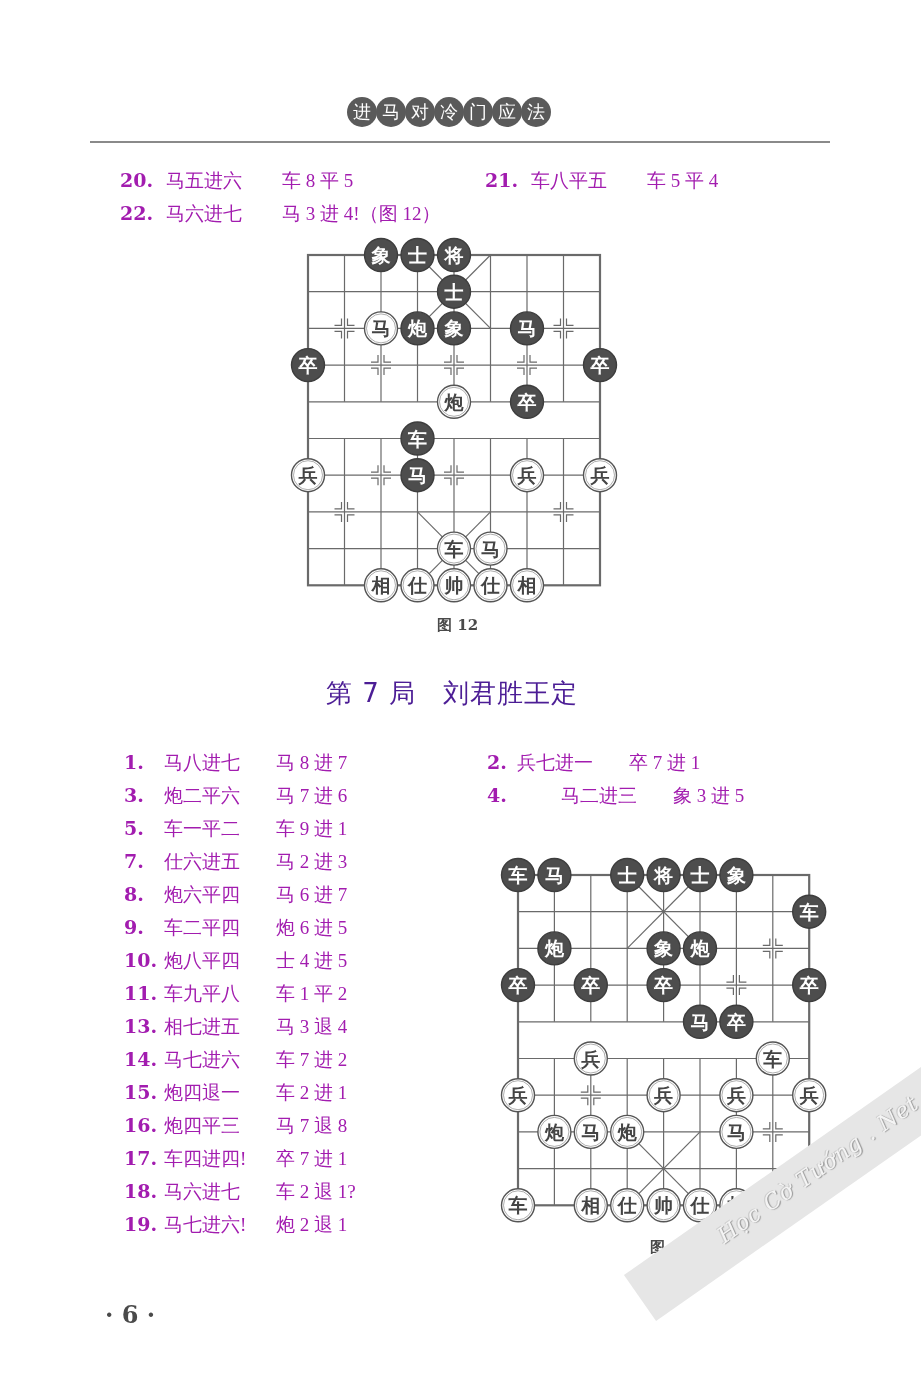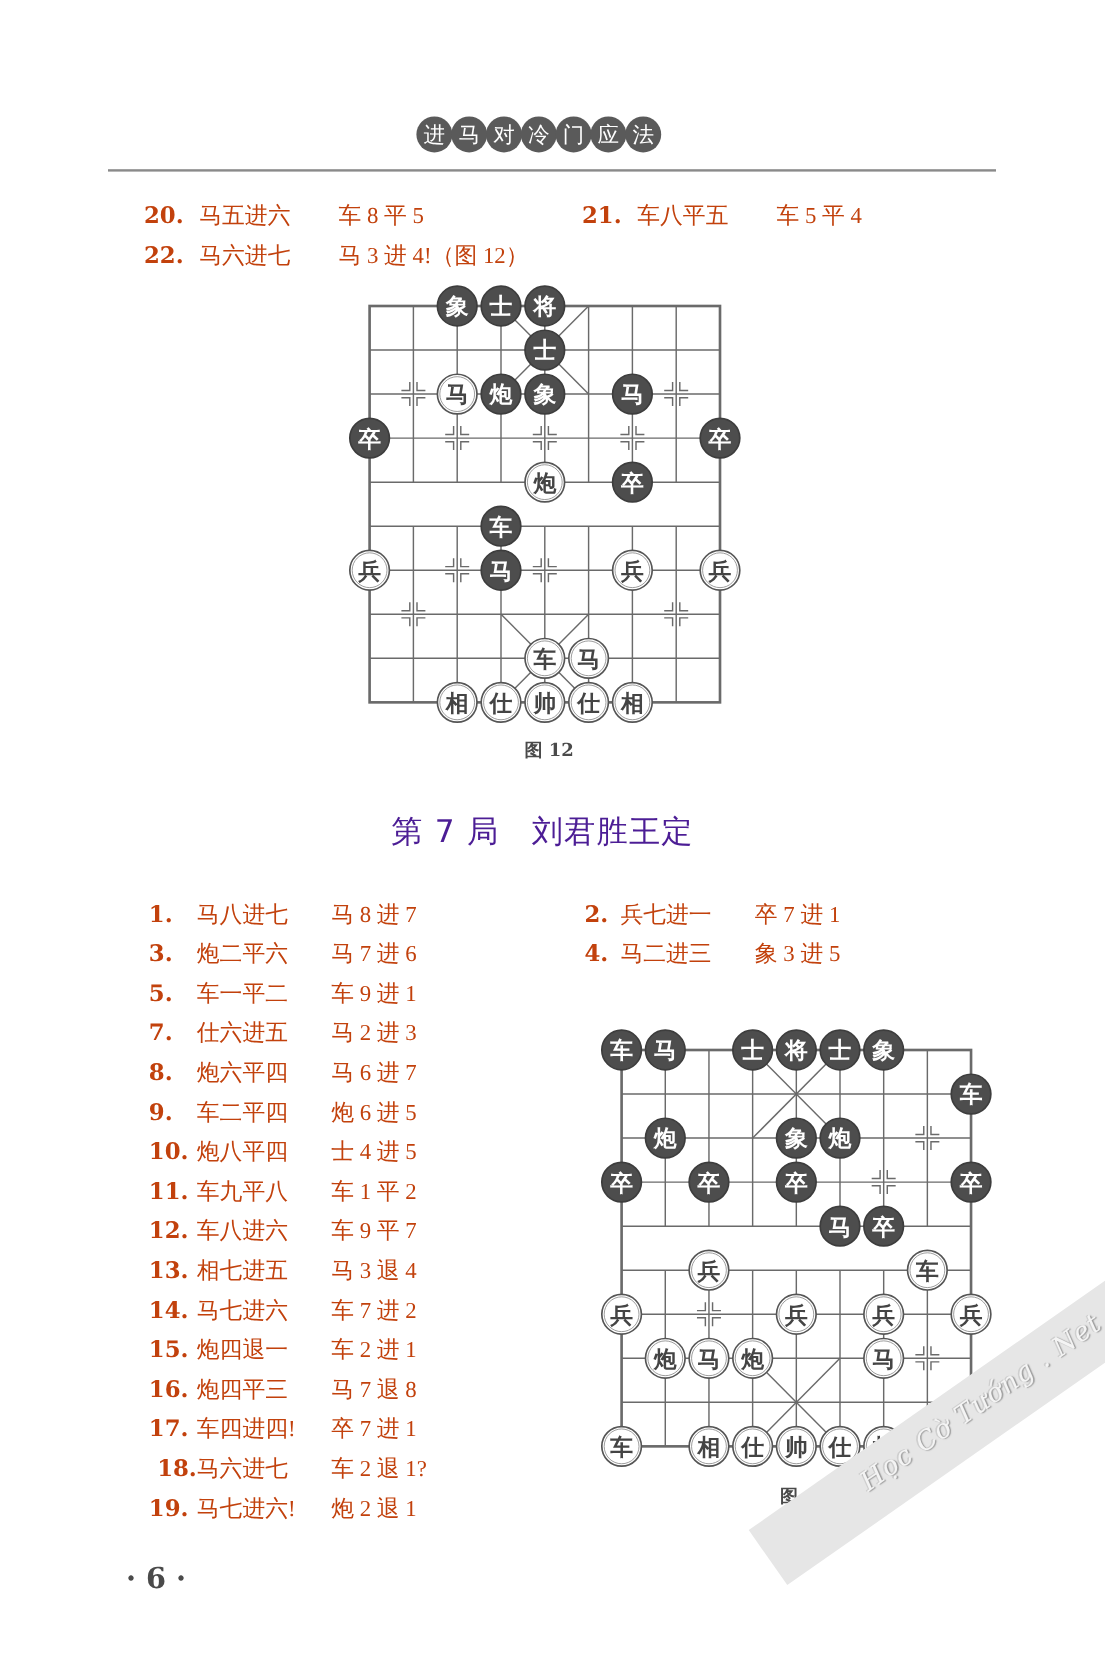--- a/index.html
+++ b/index.html
@@ -3,21 +3,21 @@
 <meta charset="utf-8">
 <style>
   html, body { margin:0; padding:0; }
   body { width:921px; height:1388px; background:#ffffff; position:relative; overflow:hidden;
          font-family:"DejaVu Serif", "Liberation Serif", serif; color:#4a4a4a; }
   .header-title { position:absolute; left:347px; top:93px; height:38px; display:flex; gap:0; }
   .header-char { width:30px; height:30px; border-radius:50%; background:#5a5a5a; color:#fff;
                  font-family:"DejaVu Sans", sans-serif; font-size:18px; display:flex;
                  align-items:center; justify-content:center; margin-right:-1px; margin-top:4px; }
   .rule { position:absolute; left:90px; top:141px; width:740px; height:2px; background:#8a8a8a; }
-  .moves { position:absolute; font-size:19px; line-height:33px; color:#c2410c; }
+  .moves { position:absolute; font-size:19px; line-height:33px; color:#a21caf; }
   .move { white-space:nowrap; height:33px; }
   .num { font-weight:bold; display:inline-block; }
   .red-move, .black-move { display:inline-block;font-family:Liberation Serif, serif; }
   .board-wrap { position:absolute; }
   .fig-caption { position:absolute; font-size:15px; font-weight:bold; color:#4a4a4a;
                  font-family:"DejaVu Serif", serif; }
   .section-title { position:absolute; left:326px; top:676px; font-size:26px;
                    font-family:"DejaVu Sans", sans-serif; color:#4c1d95; letter-spacing:1px; }
   .page-num { position:absolute; left:105px; top:1300px; font-size:24px; font-weight:bold; color:#4a4a4a; }
   .watermark { position:absolute; left:640px; top:1270px; width:420px; height:56px;
@@ -238,33 +238,32 @@
 
 <div class="moves" id="moves-left" style="left:124px; top:746px; width:340px;">
     <div class="move"><span class="num" style="width: 40px;">1.</span><span class="red-move" style="width: 112px;">马八进七</span><span class="black-move">马 8 进 7</span></div>
     <div class="move"><span class="num" style="width: 40px;">3.</span><span class="red-move" style="width: 112px;">炮二平六</span><span class="black-move">马 7 进 6</span></div>
     <div class="move"><span class="num" style="width: 40px;">5.</span><span class="red-move" style="width: 112px;">车一平二</span><span class="black-move">车 9 进 1</span></div>
     <div class="move"><span class="num" style="width: 40px;">7.</span><span class="red-move" style="width: 112px;">仕六进五</span><span class="black-move">马 2 进 3</span></div>
     <div class="move"><span class="num" style="width: 40px;">8.</span><span class="red-move" style="width: 112px;">炮六平四</span><span class="black-move">马 6 进 7</span></div>
     <div class="move"><span class="num" style="width: 40px;">9.</span><span class="red-move" style="width: 112px;">车二平四</span><span class="black-move">炮 6 进 5</span></div>
     <div class="move"><span class="num" style="width: 40px;">10.</span><span class="red-move" style="width: 112px;">炮八平四</span><span class="black-move">士 4 进 5</span></div>
     <div class="move"><span class="num" style="width: 40px;">11.</span><span class="red-move" style="width: 112px;">车九平八</span><span class="black-move">车 1 平 2</span></div>
-    <div class="move"><span class="num" style="width: 40px;">12.</span><span class="red-move" style="width: 112px;">车八进六</span><span class="black-move">车 9 平 7</span></div>
     <div class="move"><span class="num" style="width: 40px;">13.</span><span class="red-move" style="width: 112px;">相七进五</span><span class="black-move">马 3 退 4</span></div>
     <div class="move"><span class="num" style="width: 40px;">14.</span><span class="red-move" style="width: 112px;">马七进六</span><span class="black-move">车 7 进 2</span></div>
     <div class="move"><span class="num" style="width: 40px;">15.</span><span class="red-move" style="width: 112px;">炮四退一</span><span class="black-move">车 2 进 1</span></div>
     <div class="move"><span class="num" style="width: 40px;">16.</span><span class="red-move" style="width: 112px;">炮四平三</span><span class="black-move">马 7 退 8</span></div>
     <div class="move"><span class="num" style="width: 40px;">17.</span><span class="red-move" style="width: 112px;">车四进四!</span><span class="black-move">卒 7 进 1</span></div>
-    <div class="move"><span class="num" style="width: 40px; text-align: right;">18.</span><span class="red-move" style="width: 112px;">马六进七</span><span class="black-move">车 2 退 1?</span></div>
+    <div class="move"><span class="num" style="width: 40px;">18.</span><span class="red-move" style="width: 112px;">马六进七</span><span class="black-move">车 2 退 1?</span></div>
     <div class="move"><span class="num" style="width: 40px;">19.</span><span class="red-move" style="width: 112px;">马七进六!</span><span class="black-move">炮 2 退 1</span></div>
   </div>
 
 <div class="moves" id="moves-right" style="left:487px; top:746px; width:340px;">
     <div class="move"><span class="num" style="width: 30px;">2.</span><span class="red-move" style="width: 112px;">兵七进一</span><span class="black-move">卒 7 进 1</span></div>
-    <div class="move"><span class="num" style="width: 30px;">4.</span><span class="red-move" style="width: 112px;">马二进三</span><span class="black-move">象 3 进 5</span></div>
+    <div class="move"><span class="num" style="width: 30px;">4.</span><span class="red-move" style="width: 112px; margin-left: 44px;">马二进三</span><span class="black-move">象 3 进 5</span></div>
   </div>
 
 <svg class="board-wrap" id="board13" style="left:0; top:0;" width="921" height="1388">
     <rect x="518" y="875" width="291.2" height="330.3" fill="none" stroke="#6a6a6a" stroke-width="2.2"></rect>
     <line x1="518" y1="911.7" x2="809.2" y2="911.7" stroke="#6a6a6a" stroke-width="1.2"></line>
     <line x1="518" y1="948.4" x2="809.2" y2="948.4" stroke="#6a6a6a" stroke-width="1.2"></line>
     <line x1="518" y1="985.1" x2="809.2" y2="985.1" stroke="#6a6a6a" stroke-width="1.2"></line>
     <line x1="518" y1="1021.8" x2="809.2" y2="1021.8" stroke="#6a6a6a" stroke-width="1.2"></line>
     <line x1="518" y1="1058.5" x2="809.2" y2="1058.5" stroke="#6a6a6a" stroke-width="1.2"></line>
     <line x1="518" y1="1095.2" x2="809.2" y2="1095.2" stroke="#6a6a6a" stroke-width="1.2"></line>

